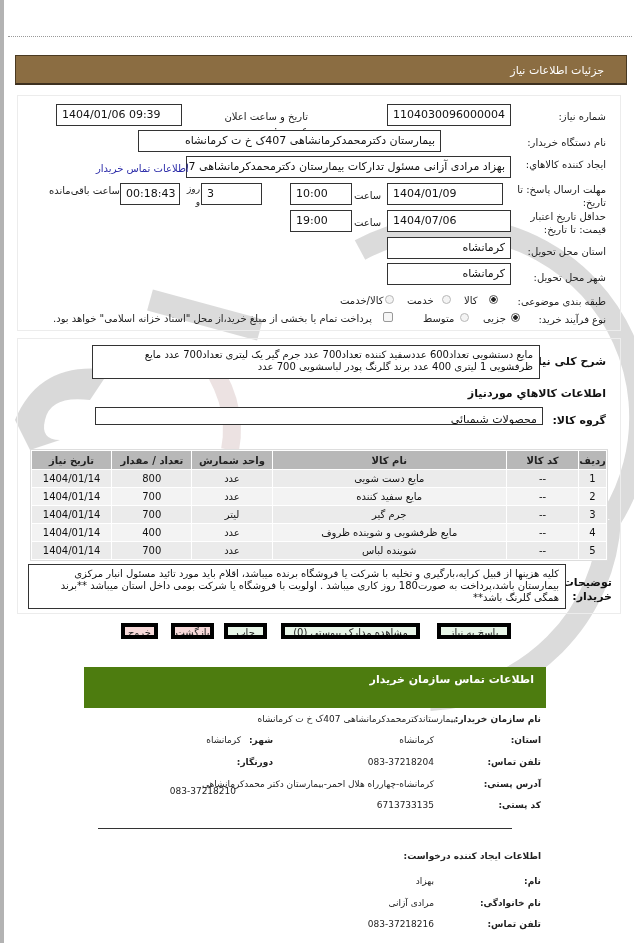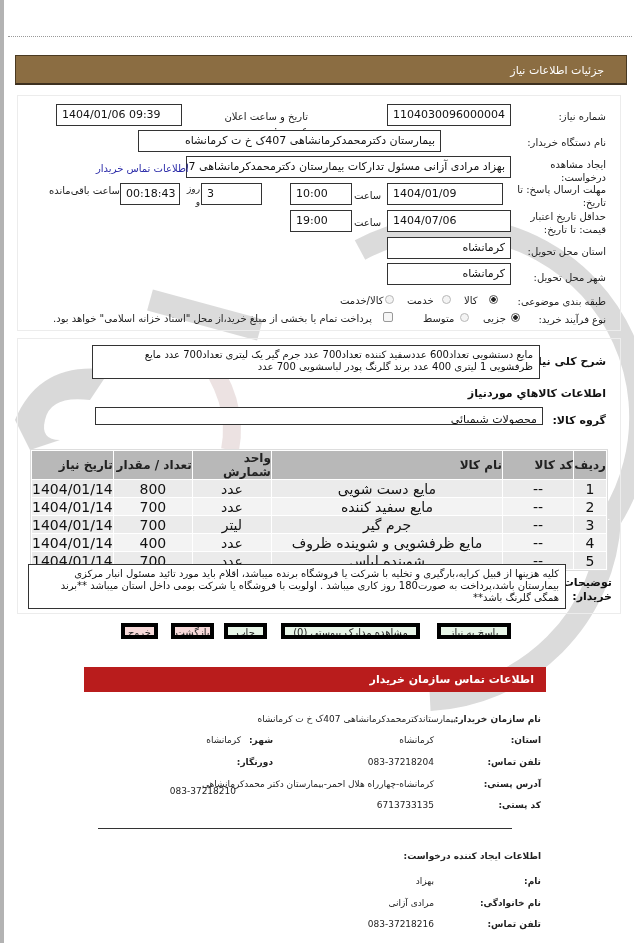--- a/index.html
+++ b/index.html
@@ -30,32 +30,32 @@
   .radio { position: absolute; width: 9px; height: 9px; border-radius: 50%; border: 1px solid #b8b8b8; background: #f4f4f4; }
   .radio.on { border-color: #555; background: radial-gradient(circle, #222 0 2px, #fff 2.5px); }
   .check { position: absolute; width: 10px; height: 10px; border: 1px solid #999; background: #f6f6f6; border-radius: 2px; }
   .opt-lbl { position: absolute; font-size: 10px; color: #222; white-space: nowrap; text-align: center; }
   .bold-lbl { position: absolute; font-weight: bold; font-size: 11px; color: #111; white-space: nowrap; }
   .textbox {
     position: absolute; border: 1px solid #333; background: #fff;
     font-size: 10px; line-height: 12px; padding: 3px 6px; text-align: right;
   }
   table.items { position: absolute; left: 30px; top: 449px; width: 578px; border-collapse: separate; border-spacing: 1px; background: #fff; border: 1px solid #ddd; }
-  table.items th { background: #b8b8b8; font-size: 12px; font-weight: bold; height: 18px; color: #222; text-align: right; }
-  table.items td { background: #f3f3f3; font-size: 14px; height: 17px; text-align: center; color: #111; }
+  table.items th { background: #b8b8b8; font-size: 10px; font-weight: bold; height: 18px; color: #222; text-align: center; }
+  table.items td { background: #f3f3f3; font-size: 10px; height: 17px; text-align: center; color: #111; }
   table.items tr:nth-child(odd) td { background: #ebebeb; }
   .btn {
     position: absolute; height: 16px; border: 4px solid #000000; font-size: 10px; line-height: 12px;
     text-align: center; color: #222; overflow: hidden;
   }
   .btn.green { background: #e8f6e8; }
   .btn.red { background: #f7d9d9; }
   .section-bar {
-    position: absolute; left: 84px; top: 667px; width: 462px; height: 25px;
-    background: #b91c1c; color: #fff; font-size: 11px; font-weight: bold; line-height: 25px; padding-right: 12px;
+    position: absolute; left: 84px; top: 667px; width: 462px; height: 41px;
+    background: #4d7c0f; color: #fff; font-size: 11px; font-weight: bold; line-height: 25px; padding-right: 12px;
   }
   .c-lbl { position: absolute; font-size: 9px; font-weight: bold; color: #222; white-space: nowrap; }
   .c-val { position: absolute; font-size: 9px; color: #222; white-space: nowrap; }
   .hr { position: absolute; left: 98px; top: 828px; width: 414px; border-top: 1px solid #333; }
 </style>
 </head>
 <body>
 
 <div class="page-left-border"></div>
 
@@ -79,21 +79,21 @@
 
 <div class="lbl" style="right:28px; top:110px;">شماره نیاز:</div>
 <div class="field ltr" style="left:387px; top:104px; width:124px;">1104030096000004</div>
 
 <div class="lbl" style="left:188px; top:110px; width:120px;">تاریخ و ساعت اعلان عمومی:</div>
 <div class="field ltr" style="left:56px; top:104px; width:126px;">1404/01/06 09:39</div>
 
 <div class="lbl" style="right:28px; top:136px;">نام دستگاه خریدار:</div>
 <div class="field" style="left:138px; top:130px; width:303px;">بیمارستان  دکترمحمدکرمانشاهی 407ک خ ت کرمانشاه</div>
 
-<div class="lbl" style="right:28px; top:158px; width:90px; white-space:normal;">ایجاد مشاهده درخواست:</div>
+<div class="lbl" style="right:28px; top:158px; width:90px; white-space:normal;">ایجاد کننده کالاهاي:</div>
 <div class="field" style="left:186px; top:156px; width:325px;">بهزاد مرادی آزانی مسئول تدارکات  بیمارستان  دکترمحمدکرمانشاهی 407ک خ ت کرمانشاه</div>
 <div class="link" style="left:96px; top:163px;">اطلاعات تماس خریدار</div>
 
 <div class="lbl" style="right:28px; top:183px; width:100px; white-space:normal;">مهلت ارسال پاسخ: تا تاریخ:</div>
 <div class="field ltr" style="left:387px; top:183px; width:116px;">1404/01/09</div>
 <div class="lbl" style="left:354px; top:189px;">ساعت</div>
 <div class="field ltr" style="left:290px; top:183px; width:62px;">10:00</div>
 <div class="field ltr" style="left:201px; top:183px; width:61px;">3</div>
 <div class="lbl" style="left:184px; top:183px; width:16px; white-space:normal; font-size:9px;">روز و</div>
 <div class="field ltr" style="left:120px; top:183px; width:60px;">00:18:43</div>

